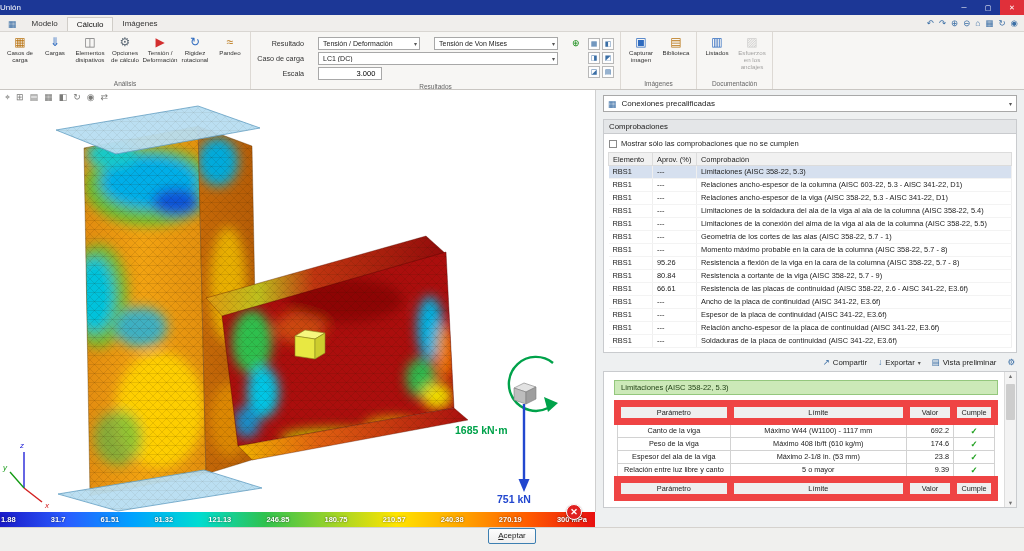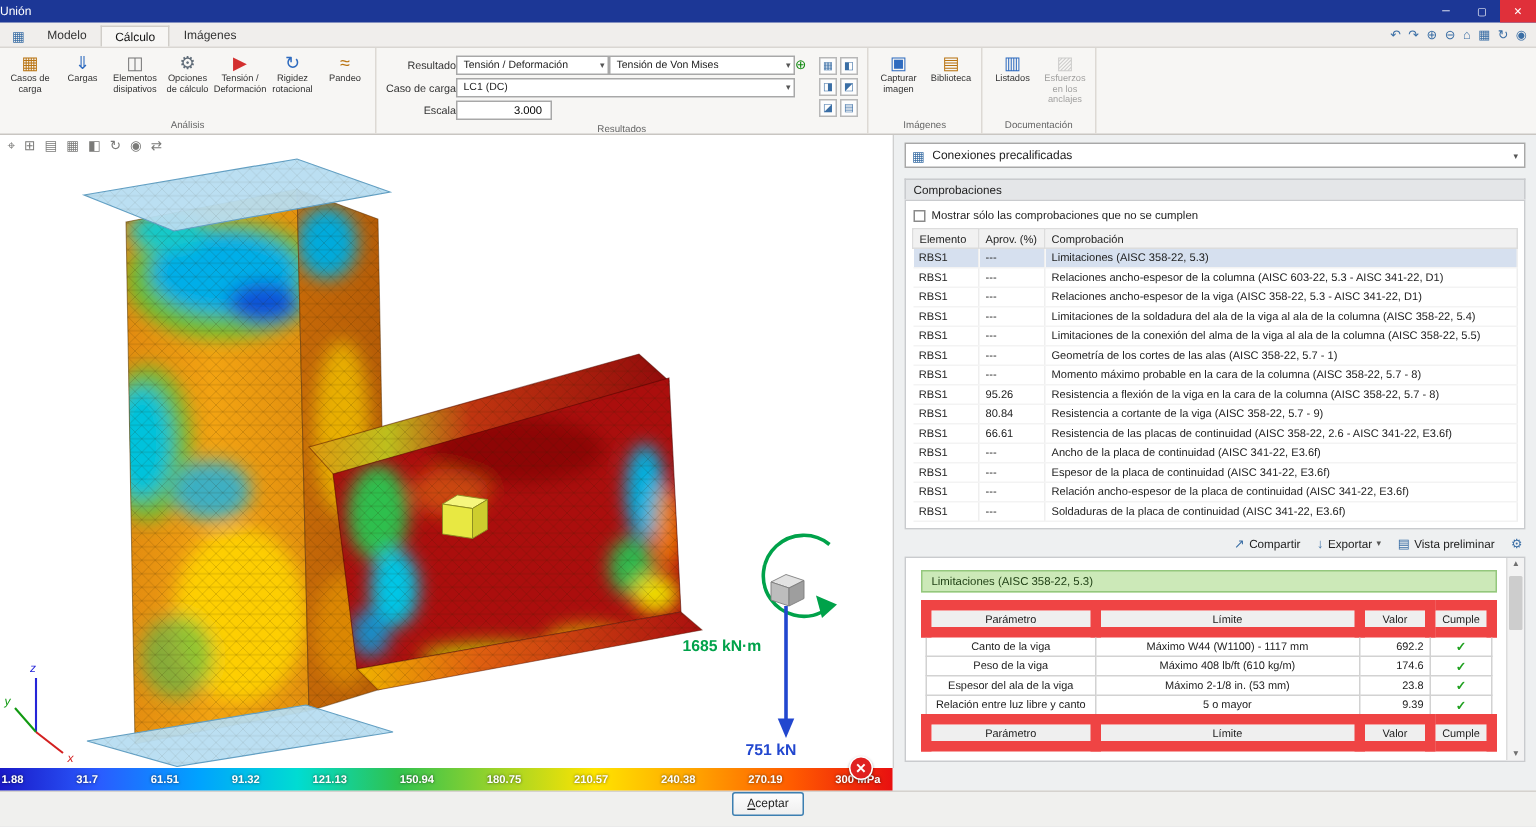--- a/index.html
+++ b/index.html
@@ -24,21 +24,21 @@
 
   
   .ribbon{height:58px;background:#f7f6f4;display:flex;border-bottom:1px solid #c9c6c2}
   .rgroup{display:flex;flex-direction:column;border-right:1px solid #ddd9d4;padding:2px 3px 0}
   .rgroup-content{flex:1;display:flex;align-items:stretch;gap:1px}
   .rgroup-label{font-size:6.5px;color:#666;text-align:center;padding:1px 0 2px}
   .rbtn{width:34px;display:flex;flex-direction:column;align-items:center;padding-top:2px;gap:1px;border-radius:2px}
   .rbtn .ricon{font-size:12px;line-height:13px}
   .rbtn .rlabel{font-size:6.2px;line-height:1.12;text-align:center;color:#333}
   .rbtn.disabled{opacity:.45}
-  .res-form{display:grid;grid-template-columns:50px 102px 124px 12px;grid-auto-rows:14px;gap:1px 0;align-items:center;padding-top:2px}
+  .res-form{display:grid;grid-template-columns:50px 102px 124px 12px;grid-auto-rows:14px;gap:1px 14px;align-items:center;padding-top:2px}
   .res-label{font-size:7.2px;color:#333;text-align:right}
   .combo{height:13px;background:#fff;border:1px solid #a8a8a8;display:flex;align-items:center;font-size:7px;padding:0 2px 0 4px;color:#222;overflow:hidden;white-space:nowrap}
   .combo .chev{margin-left:auto;font-size:6px;color:#555;padding-left:3px}
   .combo-text{overflow:hidden;white-space:nowrap}
   .add-icon{color:#128a12;font-size:9px;align-self:center}
   .scale-input{height:13px;border:1px solid #a8a8a8;font-size:7.5px;text-align:center;background:#fff;font-family:inherit}
   .toggle-grid{display:grid;grid-template-columns:12px 12px;grid-auto-rows:12px;gap:2px;padding:4px 3px;align-content:start}
   .ticon{border:1px solid #b8b8b8;background:#fdfdfd;font-size:7px;color:#3a6ea5;display:flex;align-items:center;justify-content:center}
 
   
@@ -557,21 +557,21 @@
 </div>
 
 <div class="bottomstrip">
   <div class="scalebar" style="background: linear-gradient(to right, rgb(26, 26, 200), rgb(42, 92, 255), rgb(0, 162, 255), rgb(0, 220, 210), rgb(47, 194, 79), rgb(154, 211, 42), rgb(255, 228, 0), rgb(255, 164, 0), rgb(255, 90, 0), rgb(232, 16, 16));">
     <div class="err-badge">✕</div>
   <span class="slabel">1.88</span>
       <span class="slabel">31.7</span>
       <span class="slabel">61.51</span>
       <span class="slabel">91.32</span>
       <span class="slabel">121.13</span>
-      <span class="slabel">150.94</span>
+      <span class="slabel">246.85</span>
       <span class="slabel">180.75</span>
       <span class="slabel">210.57</span>
       <span class="slabel">240.38</span>
       <span class="slabel">270.19</span>
       <span class="slabel">300 MPa</span>
     </div>
   <div class="strip-filler"></div>
 </div>
 
 <div class="footer">

